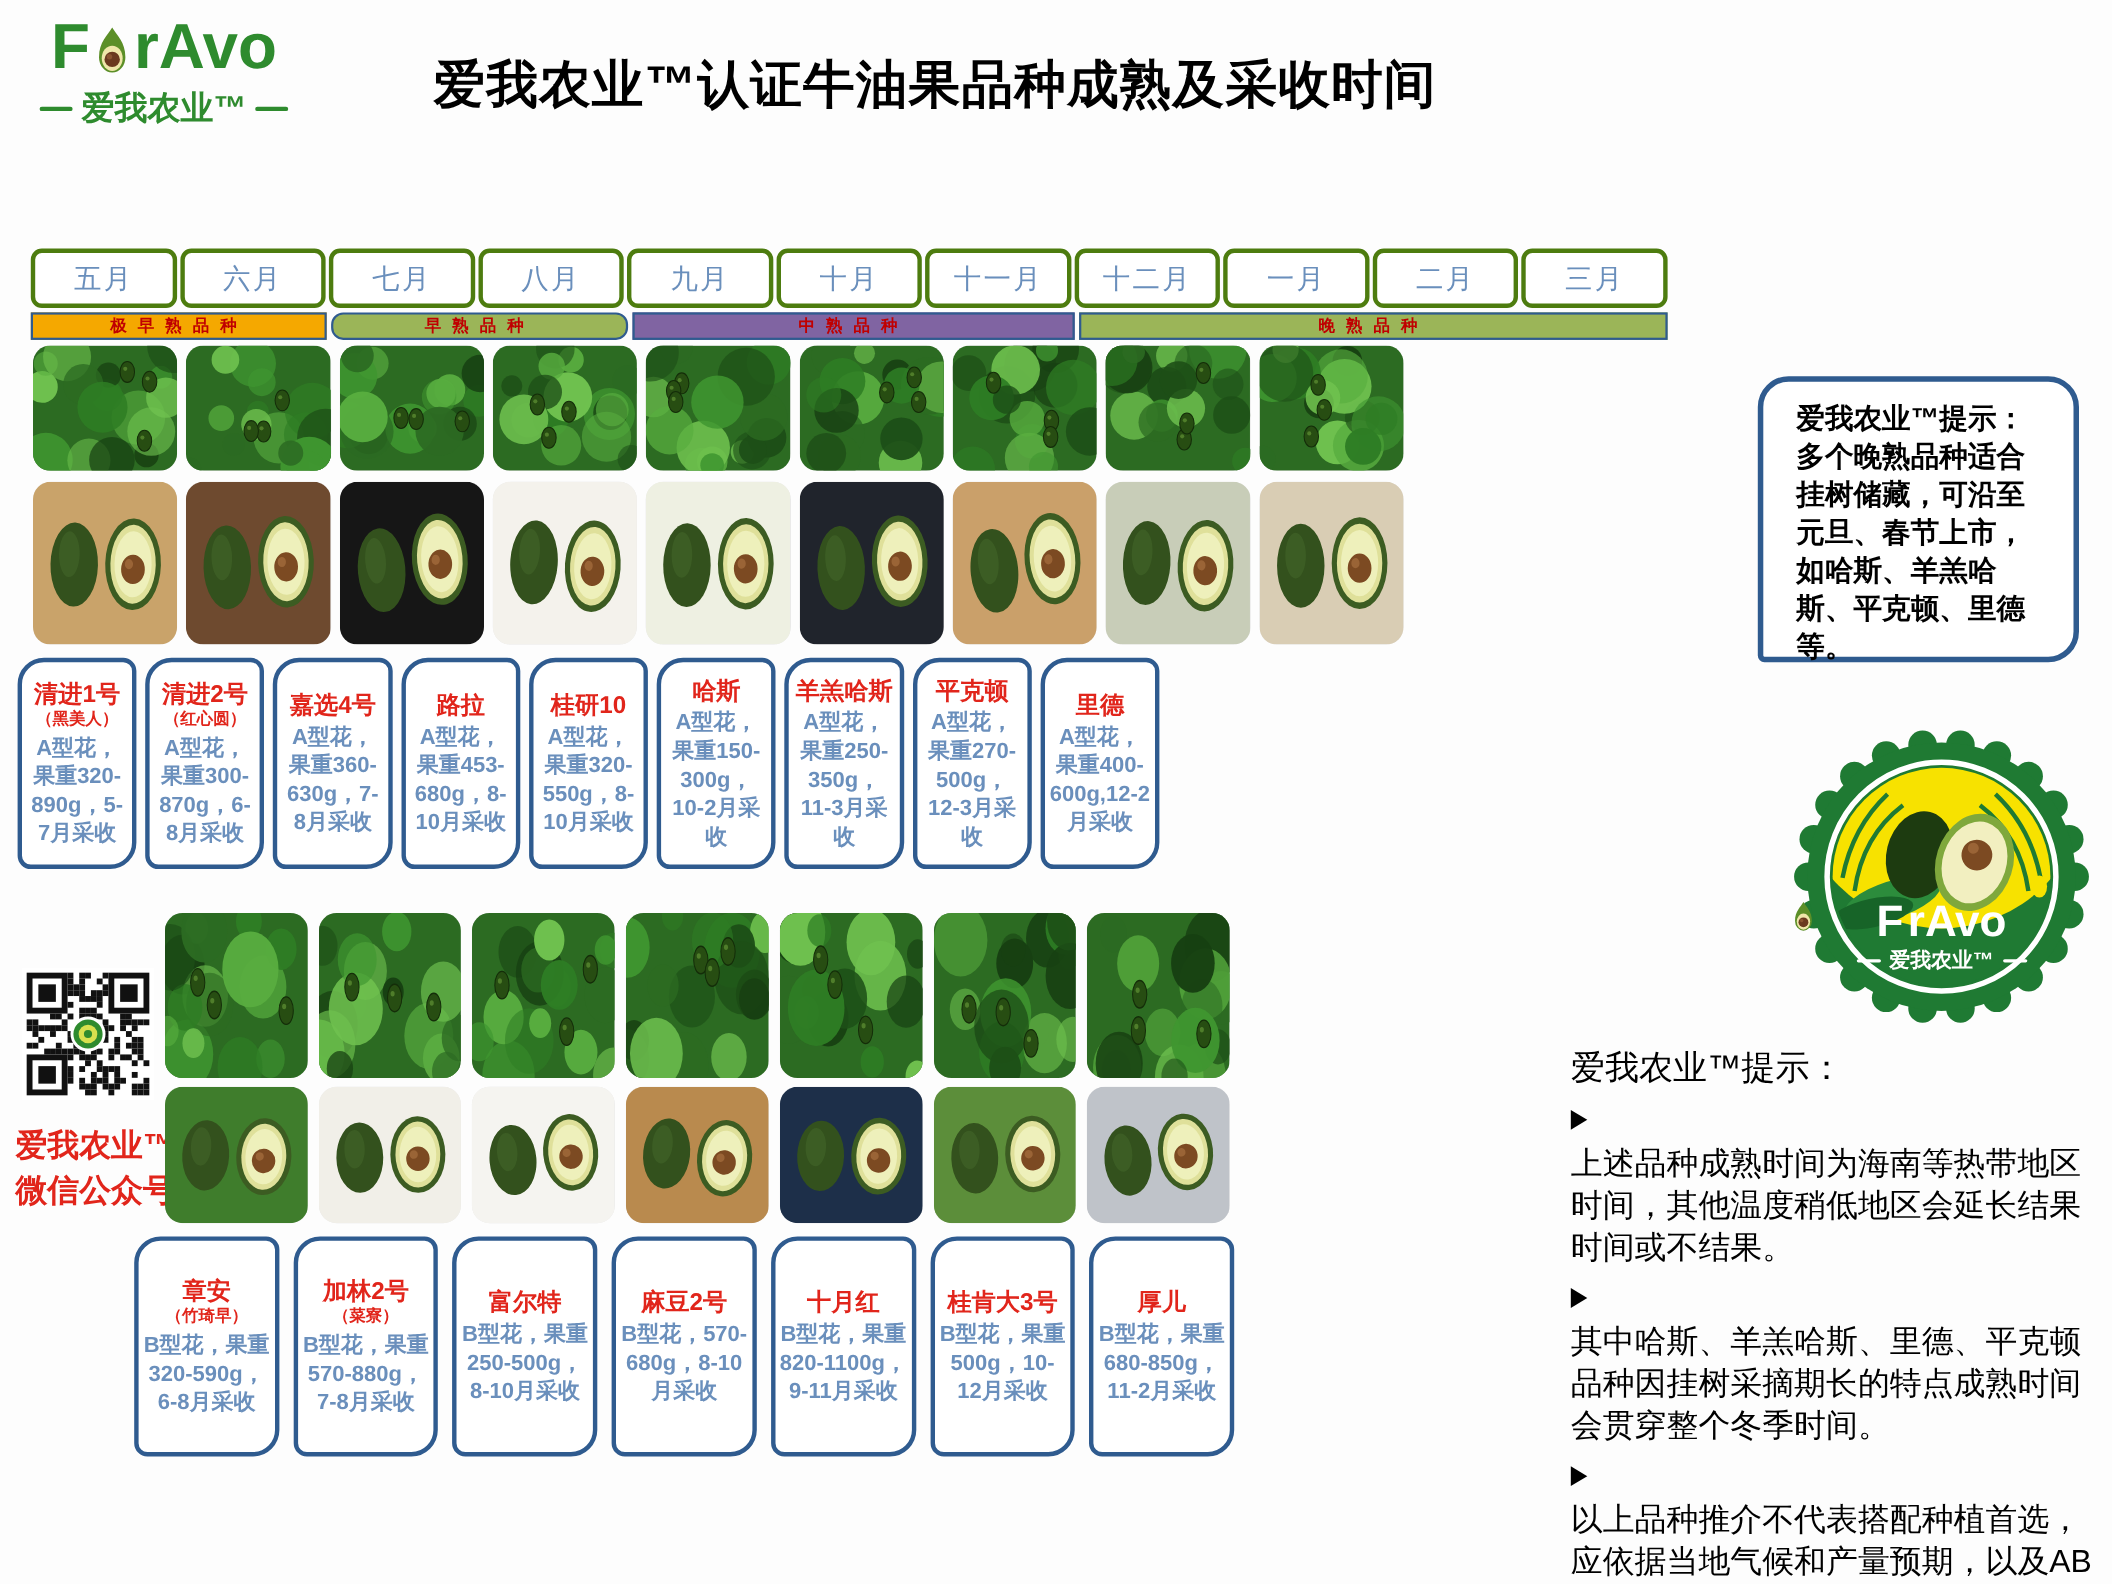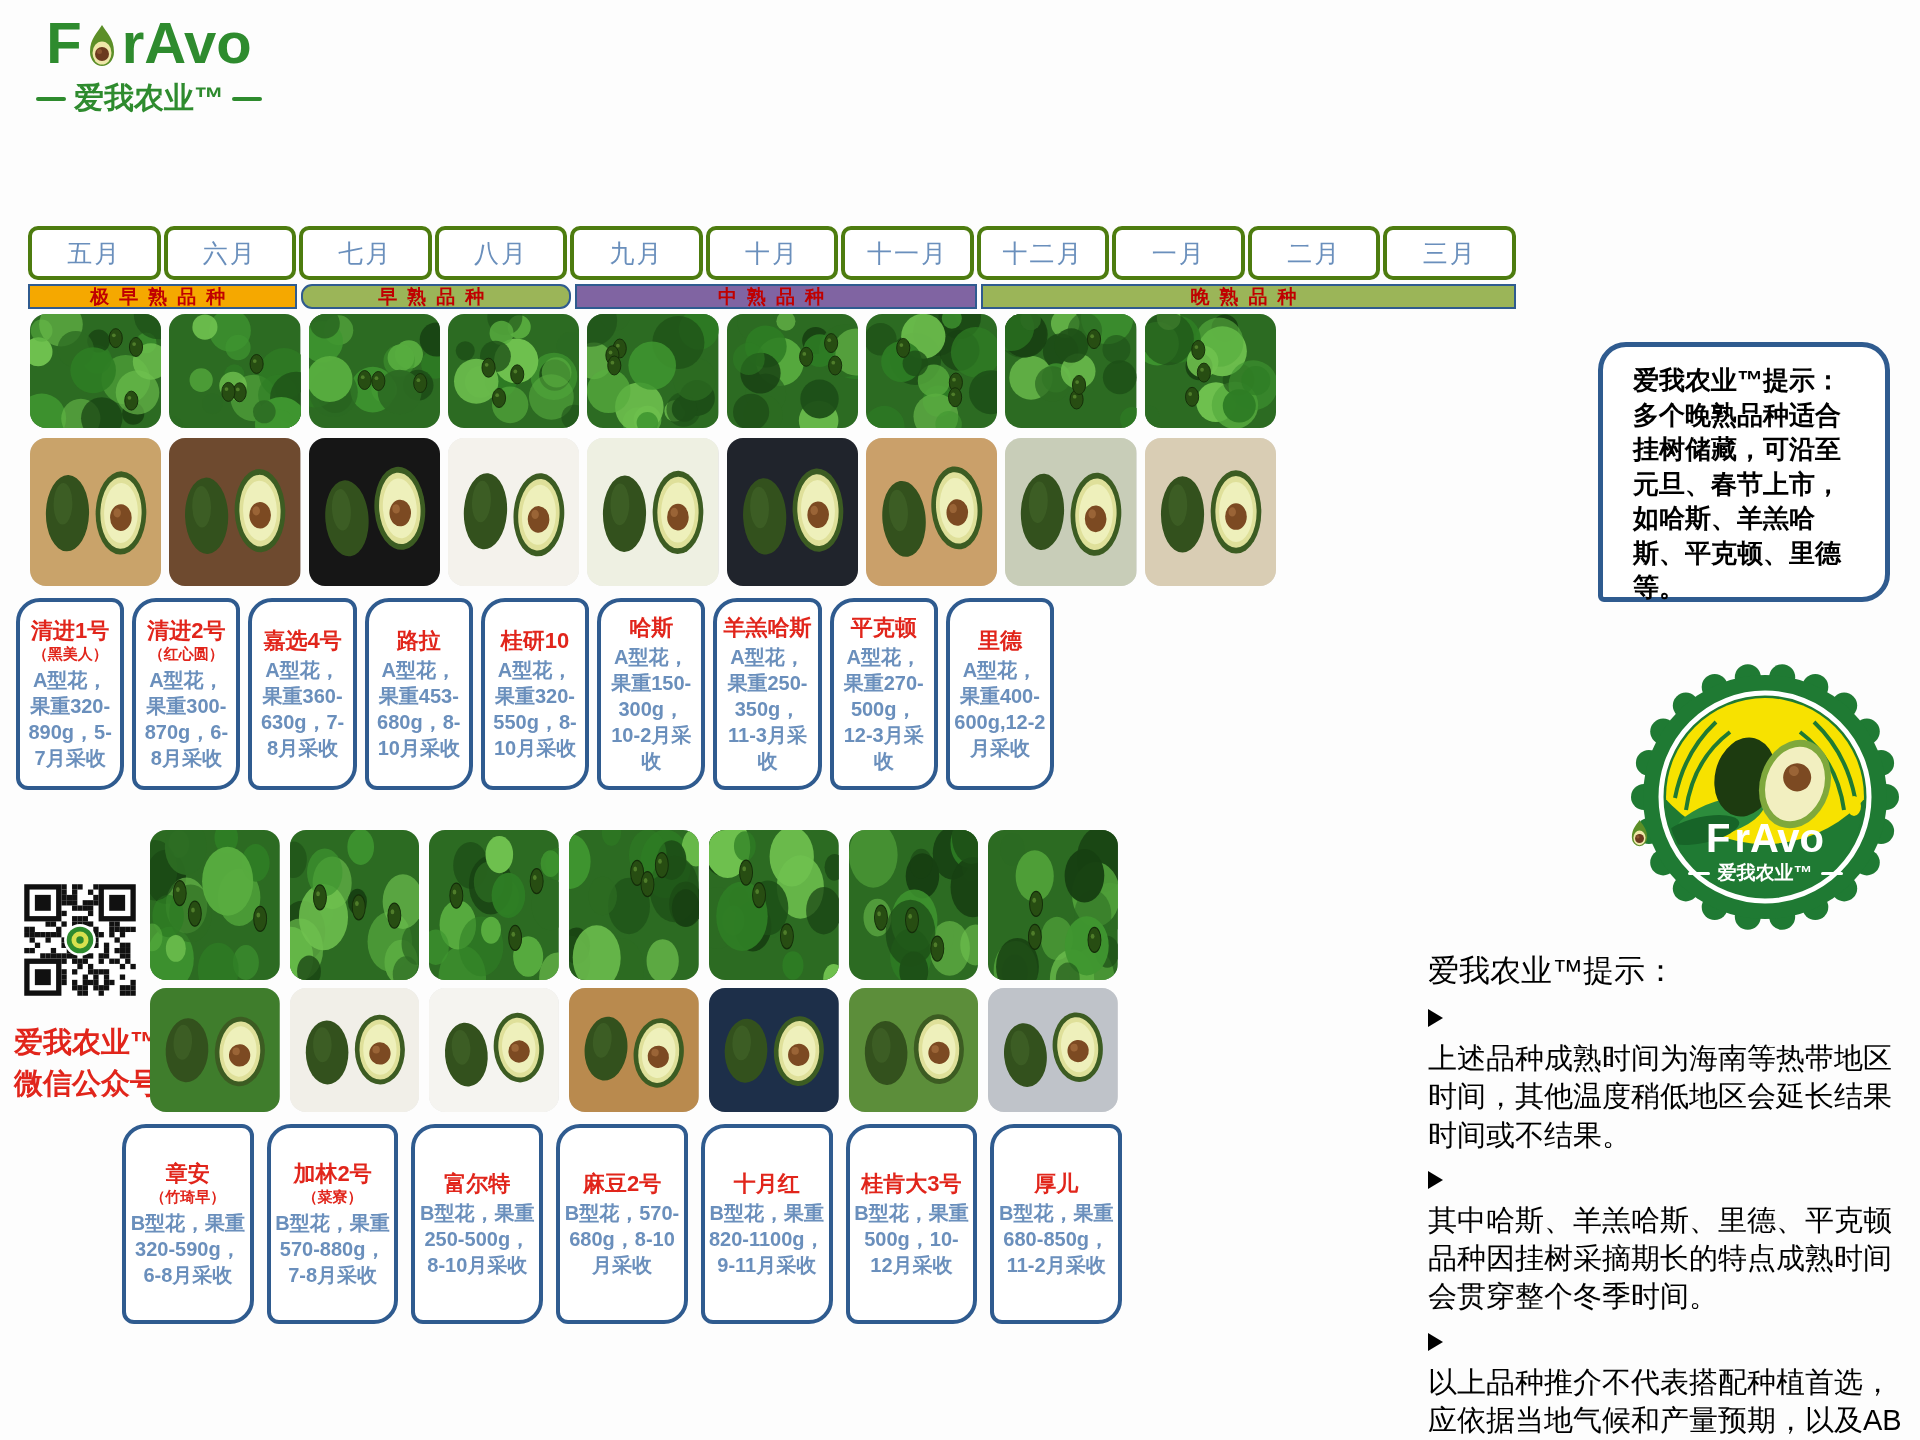--- a/index.html
+++ b/index.html
@@ -14,21 +14,21 @@
   .brand-dash{width:30px;height:4px;background:#2E8B2E;border-radius:2px;}
   .page-title{position:absolute;left:300px;top:46px;width:1100px;text-align:center;
               font-size:47px;font-weight:800;color:#000;letter-spacing:1px;}
   
   .timeline{position:absolute;left:28px;top:226px;width:1488px;height:54px;display:flex;gap:3px;}
   .month-cell{flex:1;background:#fff;border:4px solid #4d7c0f;border-radius:10px;
               display:flex;align-items:center;justify-content:center;
               font-size:25px;color:#6A8FBC;letter-spacing:2px;}
   .category-bars{position:absolute;left:28px;top:284px;width:1488px;height:25px;display:flex;gap:4px;}
   .cat-seg{display:flex;align-items:center;justify-content:center;border:2px solid #2F5B8F;
-           font-size:19px;font-weight:800;color:#C00000;letter-spacing:10px;box-sizing:border-box;}
+           font-size:15px;font-weight:800;color:#C00000;letter-spacing:10px;box-sizing:border-box;}
   
   .photo-strip{position:absolute;display:flex;}
   .photo{flex:1;border-radius:16px;overflow:hidden;background:#e8e8e8;}
   .strip-a-trees{left:30px;top:314px;width:1246px;height:114px;gap:8px;}
   .strip-a-fruits{left:30px;top:438px;width:1246px;height:148px;gap:8px;}
   .strip-b-trees{left:150px;top:830px;width:968px;height:150px;gap:10px;}
   .strip-b-fruits{left:150px;top:988px;width:968px;height:124px;gap:10px;}
   
   .cards-row{position:absolute;display:flex;}
   .cards-a{left:16px;top:598px;width:1038px;height:192px;gap:8px;justify-content:flex-end;}
@@ -80,20 +80,21 @@
         </span>
       <span class="bs">rAvo</span>
     </div>
     <div class="brand-sub">
       <span class="brand-dash"></span>
       <span>爱我农业™</span>
       <span class="brand-dash"></span>
     </div>
   </div>
 
+  <div class="page-title">爱我农业™认证牛油果品种成熟及采收时间</div>
 
   <div class="timeline">
       <div class="month-cell">五月</div>
       <div class="month-cell">六月</div>
       <div class="month-cell">七月</div>
       <div class="month-cell">八月</div>
       <div class="month-cell">九月</div>
       <div class="month-cell">十月</div>
       <div class="month-cell">十一月</div>
       <div class="month-cell">十二月</div>

